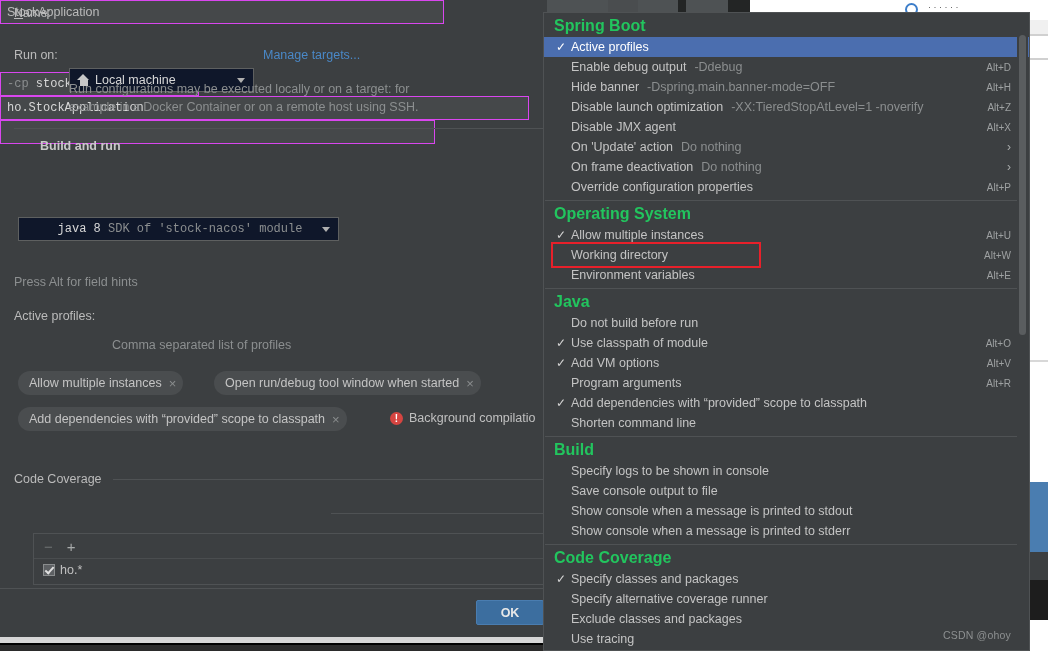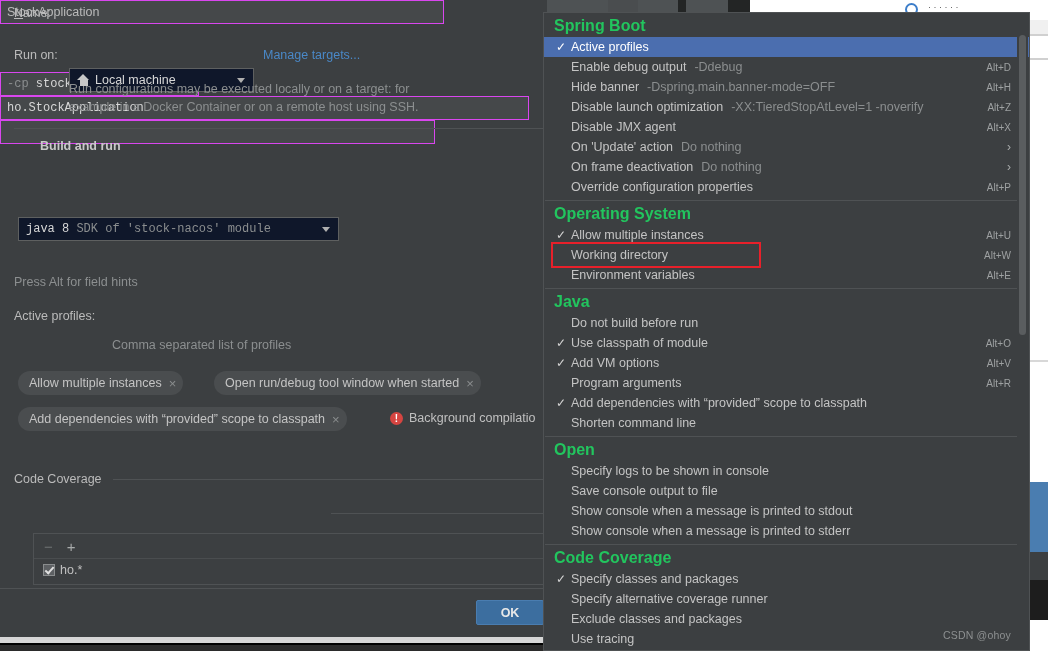--- a/index.html
+++ b/index.html
@@ -428,21 +428,21 @@
       <span class="hint-text">Run configurations may be executed locally or on a target: for</span>
     </div>
     <div class="row" style="left:69px; top:99px;">
       <span class="hint-text">example in a Docker Container or on a remote host using SSH.</span>
     </div>
 
     <div class="hrule" style="left:14px; top:128px; width:533px;"></div>
 
     <div class="section-header" style="left:14px; top:139px;margin-left:26px;">Build and run</div>
 
-    <div class="combo" style="left:18px; top:169px; width:321px;">
+    <div class="combo" style="left:18px; top:169px; width:321px;justify-content:center;">
       <span class="text-field mono" style="border:none;background:transparent;padding:0;height:auto;line-height:normal;">
         <span style="color:#d8d8d8;">java 8</span>
         <span style="color:#8b8e8f;">SDK of 'stock-nacos' module</span>
       </span>
       <span class="caret"></span>
     </div>
 
     <div class="text-field mono" style="left:348px; top:169px; width:199px; height:24px; line-height:22px;">
       <span style="color:#8b8e8f;">-cp</span>
       <span style="color:#d8d8d8;">stock-nacos</span>
@@ -592,21 +592,21 @@
       </div>
       <div class="mi">
         <span class="check">✓</span>
         <span class="mi-label">Add dependencies with  “provided”  scope to classpath</span>
       </div>
       <div class="mi">
         <span class="check"></span>
         <span class="mi-label">Shorten command line</span>
       </div>
       <div class="grp-sep"></div>
-      <div class="grp-header">Open</div>
+      <div class="grp-header">Build</div>
       <div class="mi">
         <span class="check"></span>
         <span class="mi-label">Specify logs to be shown in console</span>
       </div>
       <div class="mi">
         <span class="check"></span>
         <span class="mi-label">Save console output to file</span>
       </div>
       <div class="mi">
         <span class="check"></span>

